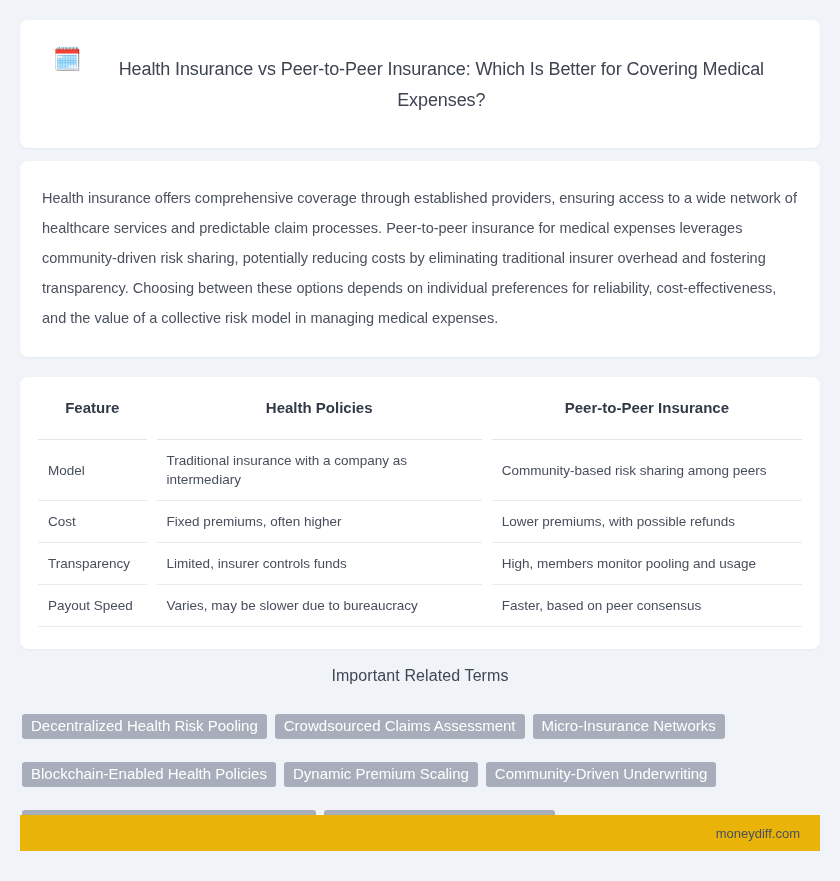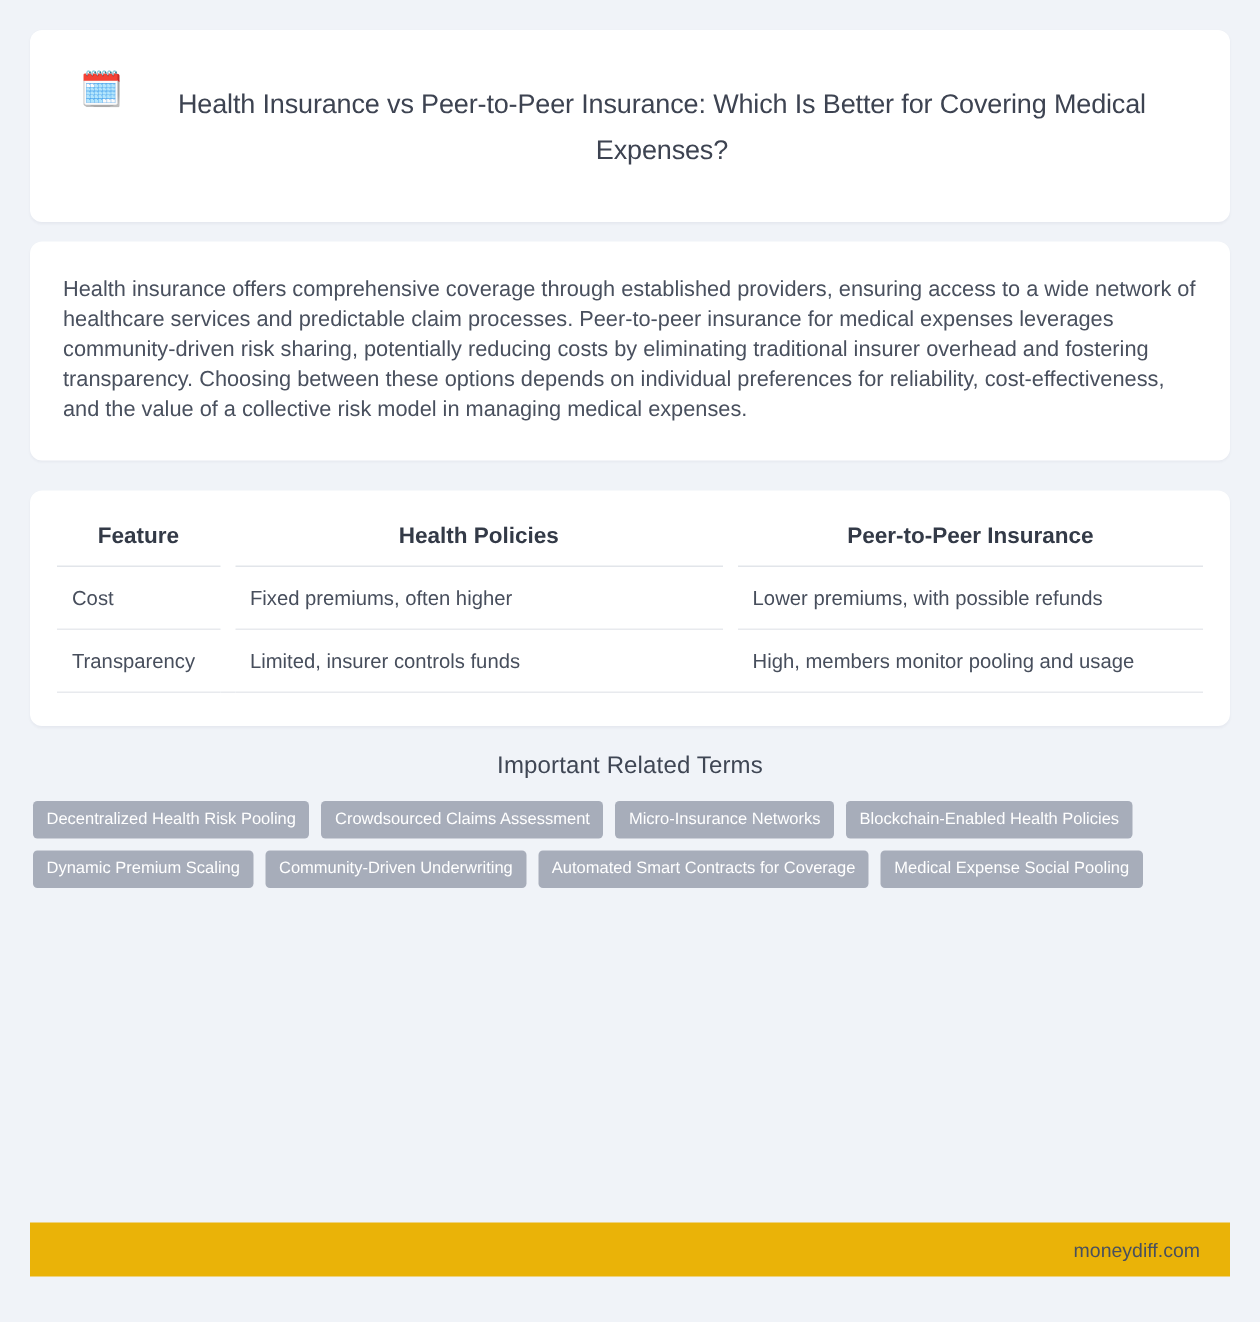--- a/index.html
+++ b/index.html
@@ -54,21 +54,21 @@
     letter-spacing: -0.1px;
   }
 
   
   .desc-card {
     padding: 22px 20px 24px 20px;
     margin-bottom: 20px;
   }
   .desc-text {
     font-size: 14.5px;
-    line-height: 20px;
+    line-height: 30px;
     color: #49505e;
     margin: 0;
     padding: 0 2px;
   }
 
   
   .table-card {
     padding: 18px 18px 22px 18px;
     margin-bottom: 18px;
   }
@@ -79,21 +79,21 @@
   }
   table.compare col.c1 { width: 14.6%; }
   table.compare col.c2 { width: 43.7%; }
   table.compare col.c3 { width: 41.7%; }
 
   table.compare th {
     font-size: 15px;
     font-weight: bold;
     color: #333a47;
     text-align: center;
-    padding: 4px 10px 11px 10px;
+    padding: 4px 10px 23px 10px;
     border-bottom: 1px solid #e2e5ea;
   }
   table.compare th.th-sep,
   table.compare td.td-sep {
     width: 10px;
     padding: 0;
     border: none;
   }
   table.compare td {
     font-size: 13.5px;
@@ -124,25 +124,26 @@
   }
   .terms-list {
     display: flex;
     flex-wrap: wrap;
     gap: 8px;
     padding: 0 2px;
   }
   .term-tag {
     background: #a7adba;
     color: #ffffff;
-    font-size: 11px;
+    font-size: 15px;
     line-height: 14px;
     padding: 5px 9px 6px 9px;
     border-radius: 3px;
     white-space: nowrap;
+    margin-top: 15px;
   }
 
   
   .footer-bar {
     position: absolute;
     left: 20px;
     right: 20px;
     top: 815px;
     height: 36px;
     background: #eab308;
@@ -184,32 +185,46 @@
         <tr>
           <th>Feature</th>
           <th class="th-sep"></th>
           <th>Health Policies</th>
           <th class="th-sep"></th>
           <th>Peer-to-Peer Insurance</th>
         </tr>
       </thead>
       <tbody>
         <tr>
+          <td class="feature">Model</td>
+          <td class="td-sep"></td>
+          <td>Traditional insurance with a company as intermediary</td>
+          <td class="td-sep"></td>
+          <td>Community-based risk sharing among peers</td>
+        </tr>
+        <tr>
           <td class="feature">Cost</td>
           <td class="td-sep"></td>
           <td>Fixed premiums, often higher</td>
           <td class="td-sep"></td>
           <td>Lower premiums, with possible refunds</td>
         </tr>
         <tr>
           <td class="feature">Transparency</td>
           <td class="td-sep"></td>
           <td>Limited, insurer controls funds</td>
           <td class="td-sep"></td>
           <td>High, members monitor pooling and usage</td>
+        </tr>
+        <tr>
+          <td class="feature">Payout Speed</td>
+          <td class="td-sep"></td>
+          <td>Varies, may be slower due to bureaucracy</td>
+          <td class="td-sep"></td>
+          <td>Faster, based on peer consensus</td>
         </tr>
       </tbody>
     </table>
   </div>
 
   <div class="terms-section">
     <h2 class="terms-title">Important Related Terms</h2>
     <div class="terms-list">
       <span class="term-tag">Decentralized Health Risk Pooling</span>
       <span class="term-tag">Crowdsourced Claims Assessment</span>

